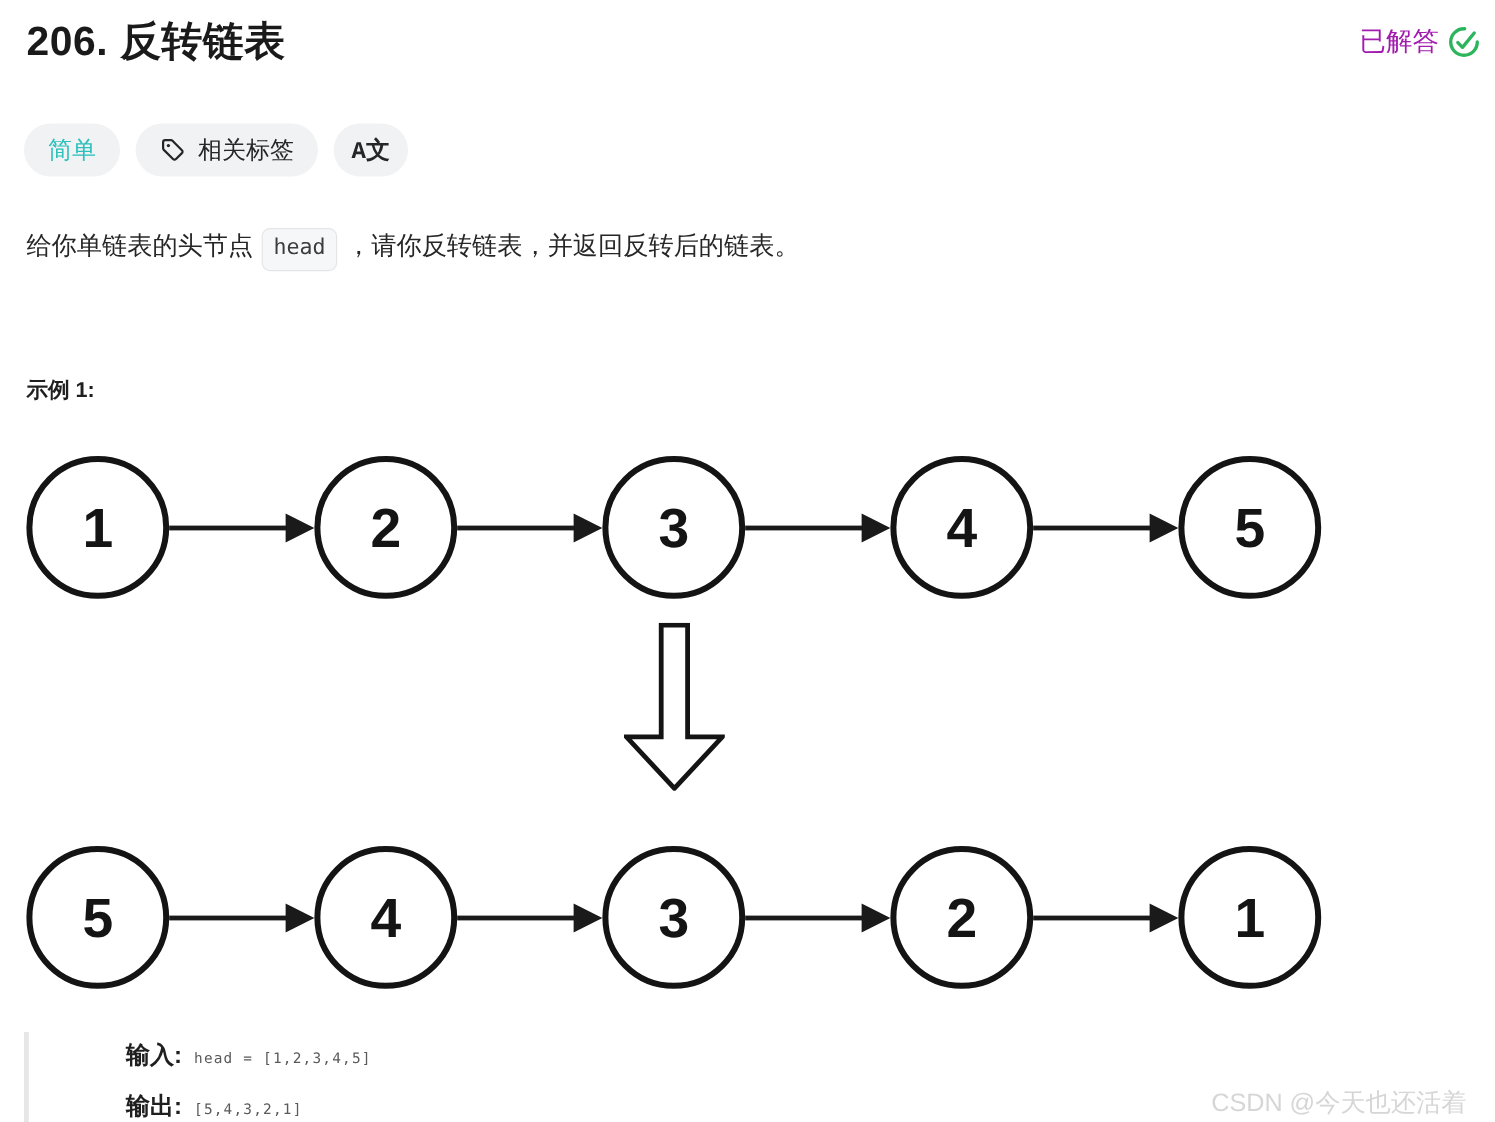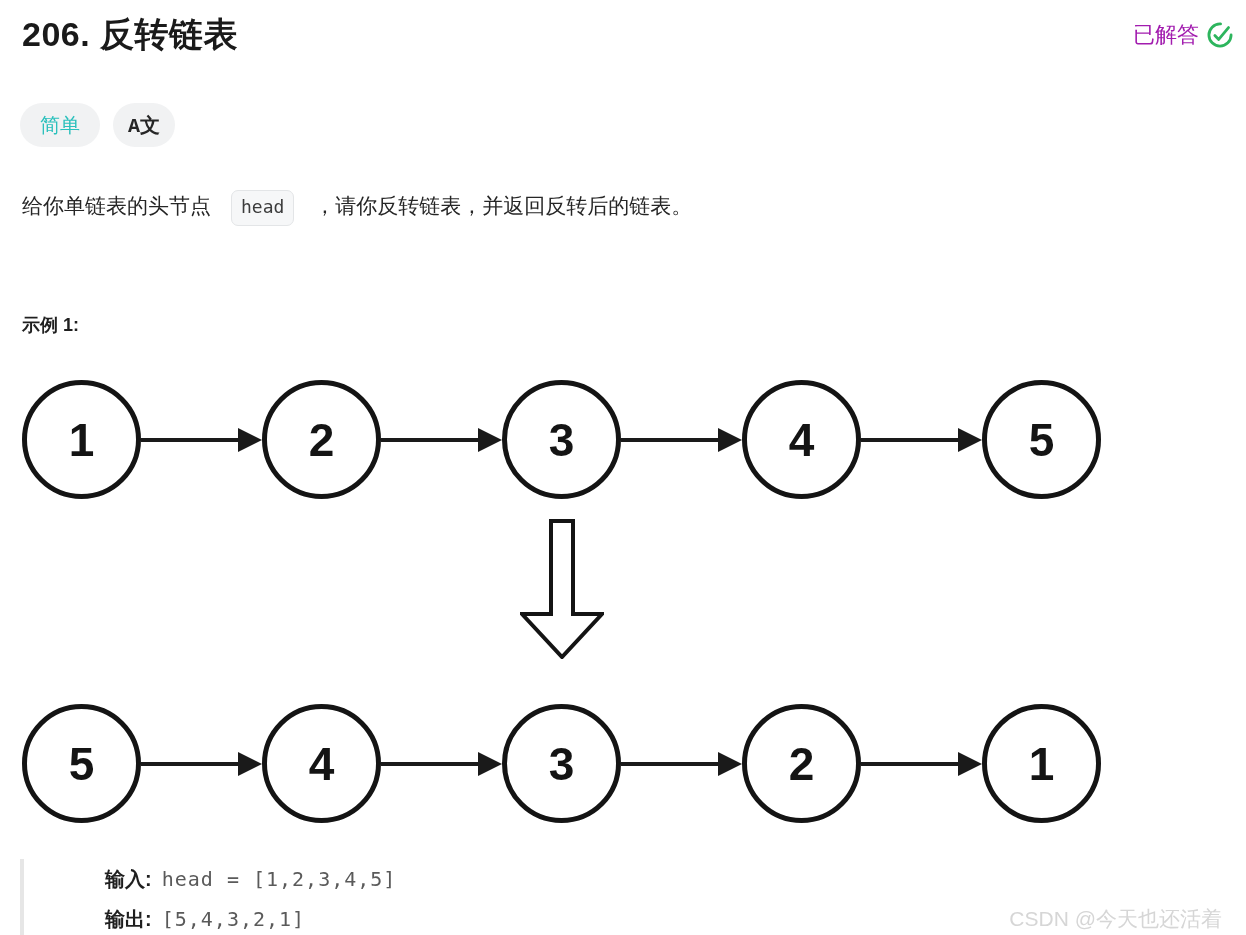--- a/index.html
+++ b/index.html
@@ -59,21 +59,21 @@
 
   
   .description {
     margin: 43px 0 0 22px;
     font-size: 21px;
     line-height: 30px;
     color: #262626;
   }
   .code-chip {
     display: inline-block;
-    margin: 0 20px;
+    margin: 0 7px;
     padding: 1px 9px 3px;
     font-family: "DejaVu Sans Mono", "Liberation Mono", monospace;
     font-size: 18px;
     color: #3c3c3c;
     background: #f6f7f8;
     border: 1px solid #e3e5e7;
     border-radius: 7px;
   }
 
   
@@ -147,21 +147,21 @@
     line-height: 40px;
   }
   .io-label {
     font-weight: 700;
     color: #1f1f1f;
     margin-right: 10px;
     margin-left: 48px;
   }
   .io-value {
     font-family: "DejaVu Sans Mono", "Liberation Mono", monospace;
-    font-size: 20px;
+    font-size: 12px;
     color: #5a5a5a;
     letter-spacing: 1px;
   }
 
   
   .watermark {
     position: absolute;
     right: 24px;
     bottom: 2px;
     font-size: 21px;
@@ -180,20 +180,29 @@
       <circle cx="12" cy="12" r="9.5" fill="none" stroke="#2db55d" stroke-width="2.4" stroke-dasharray="45 14.7" stroke-linecap="round"></circle>
       <path d="M7.6 12.4 L10.9 15.8 L19.3 5.6" fill="none" stroke="#2db55d" stroke-width="2.4" stroke-linecap="round" stroke-linejoin="round"></path>
     </svg>
   </span>
 </div>
 
 <div class="tags-row">
   <div class="pill difficulty">
     <span>简单</span>
   </div>
+  <div class="pill">
+    <span>
+      <svg width="22" height="22" viewBox="0 0 24 24">
+        <path d="M3.2 4.8 A1.8 1.8 0 0 1 5 3 h5.4 a1.8 1.8 0 0 1 1.3 0.55 l8.6 8.6 a1.9 1.9 0 0 1 0 2.7 l-5.4 5.4 a1.9 1.9 0 0 1 -2.7 0 l-8.6 -8.6 A1.8 1.8 0 0 1 3.2 10.2 z" fill="none" stroke="#262626" stroke-width="2" stroke-linejoin="round"></path>
+        <circle cx="8" cy="8" r="1.5" fill="#262626"></circle>
+      </svg>
+    </span>
+    <span>相关标签</span>
+  </div>
   <div class="pill translate">
     <span>A文</span>
   </div>
 </div>
 
 <p class="description"><span>给你单链表的头节点</span><span class="code-chip">head</span><span>，请你反转链表，并返回反转后的链表。</span></p>
 
 <div class="example-heading">示例 1:</div>
 
 <div class="diagram">

